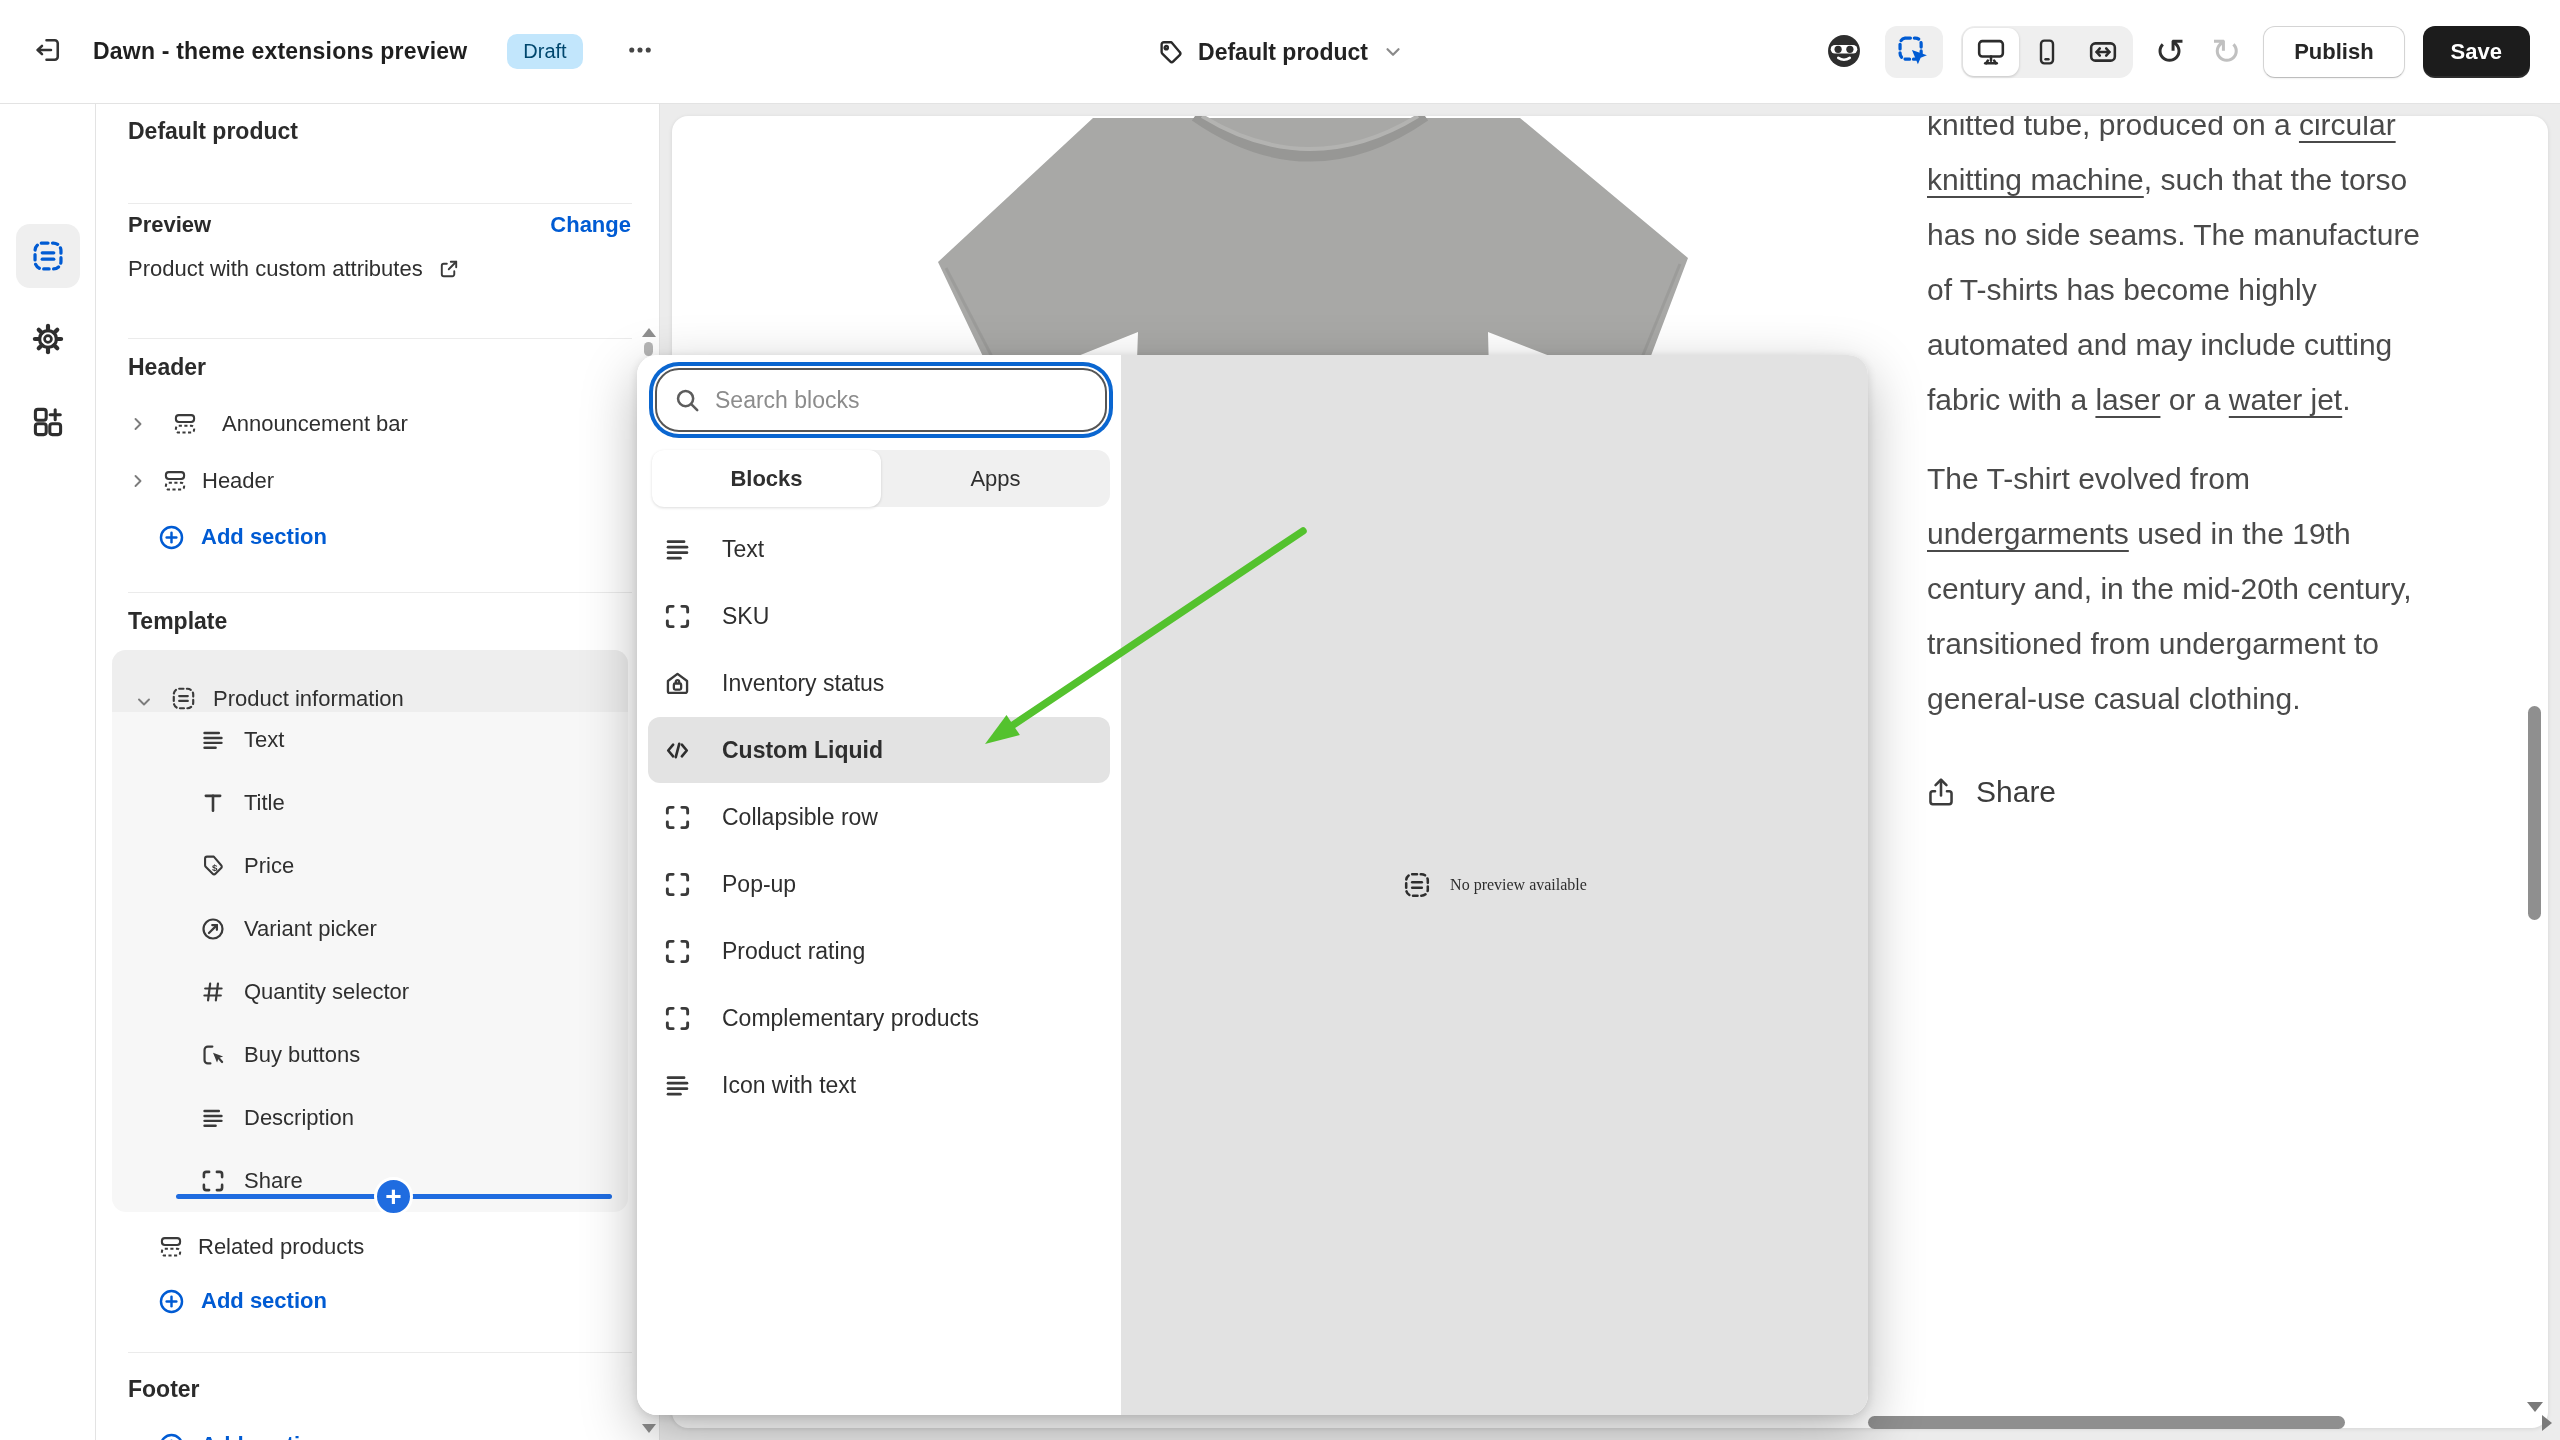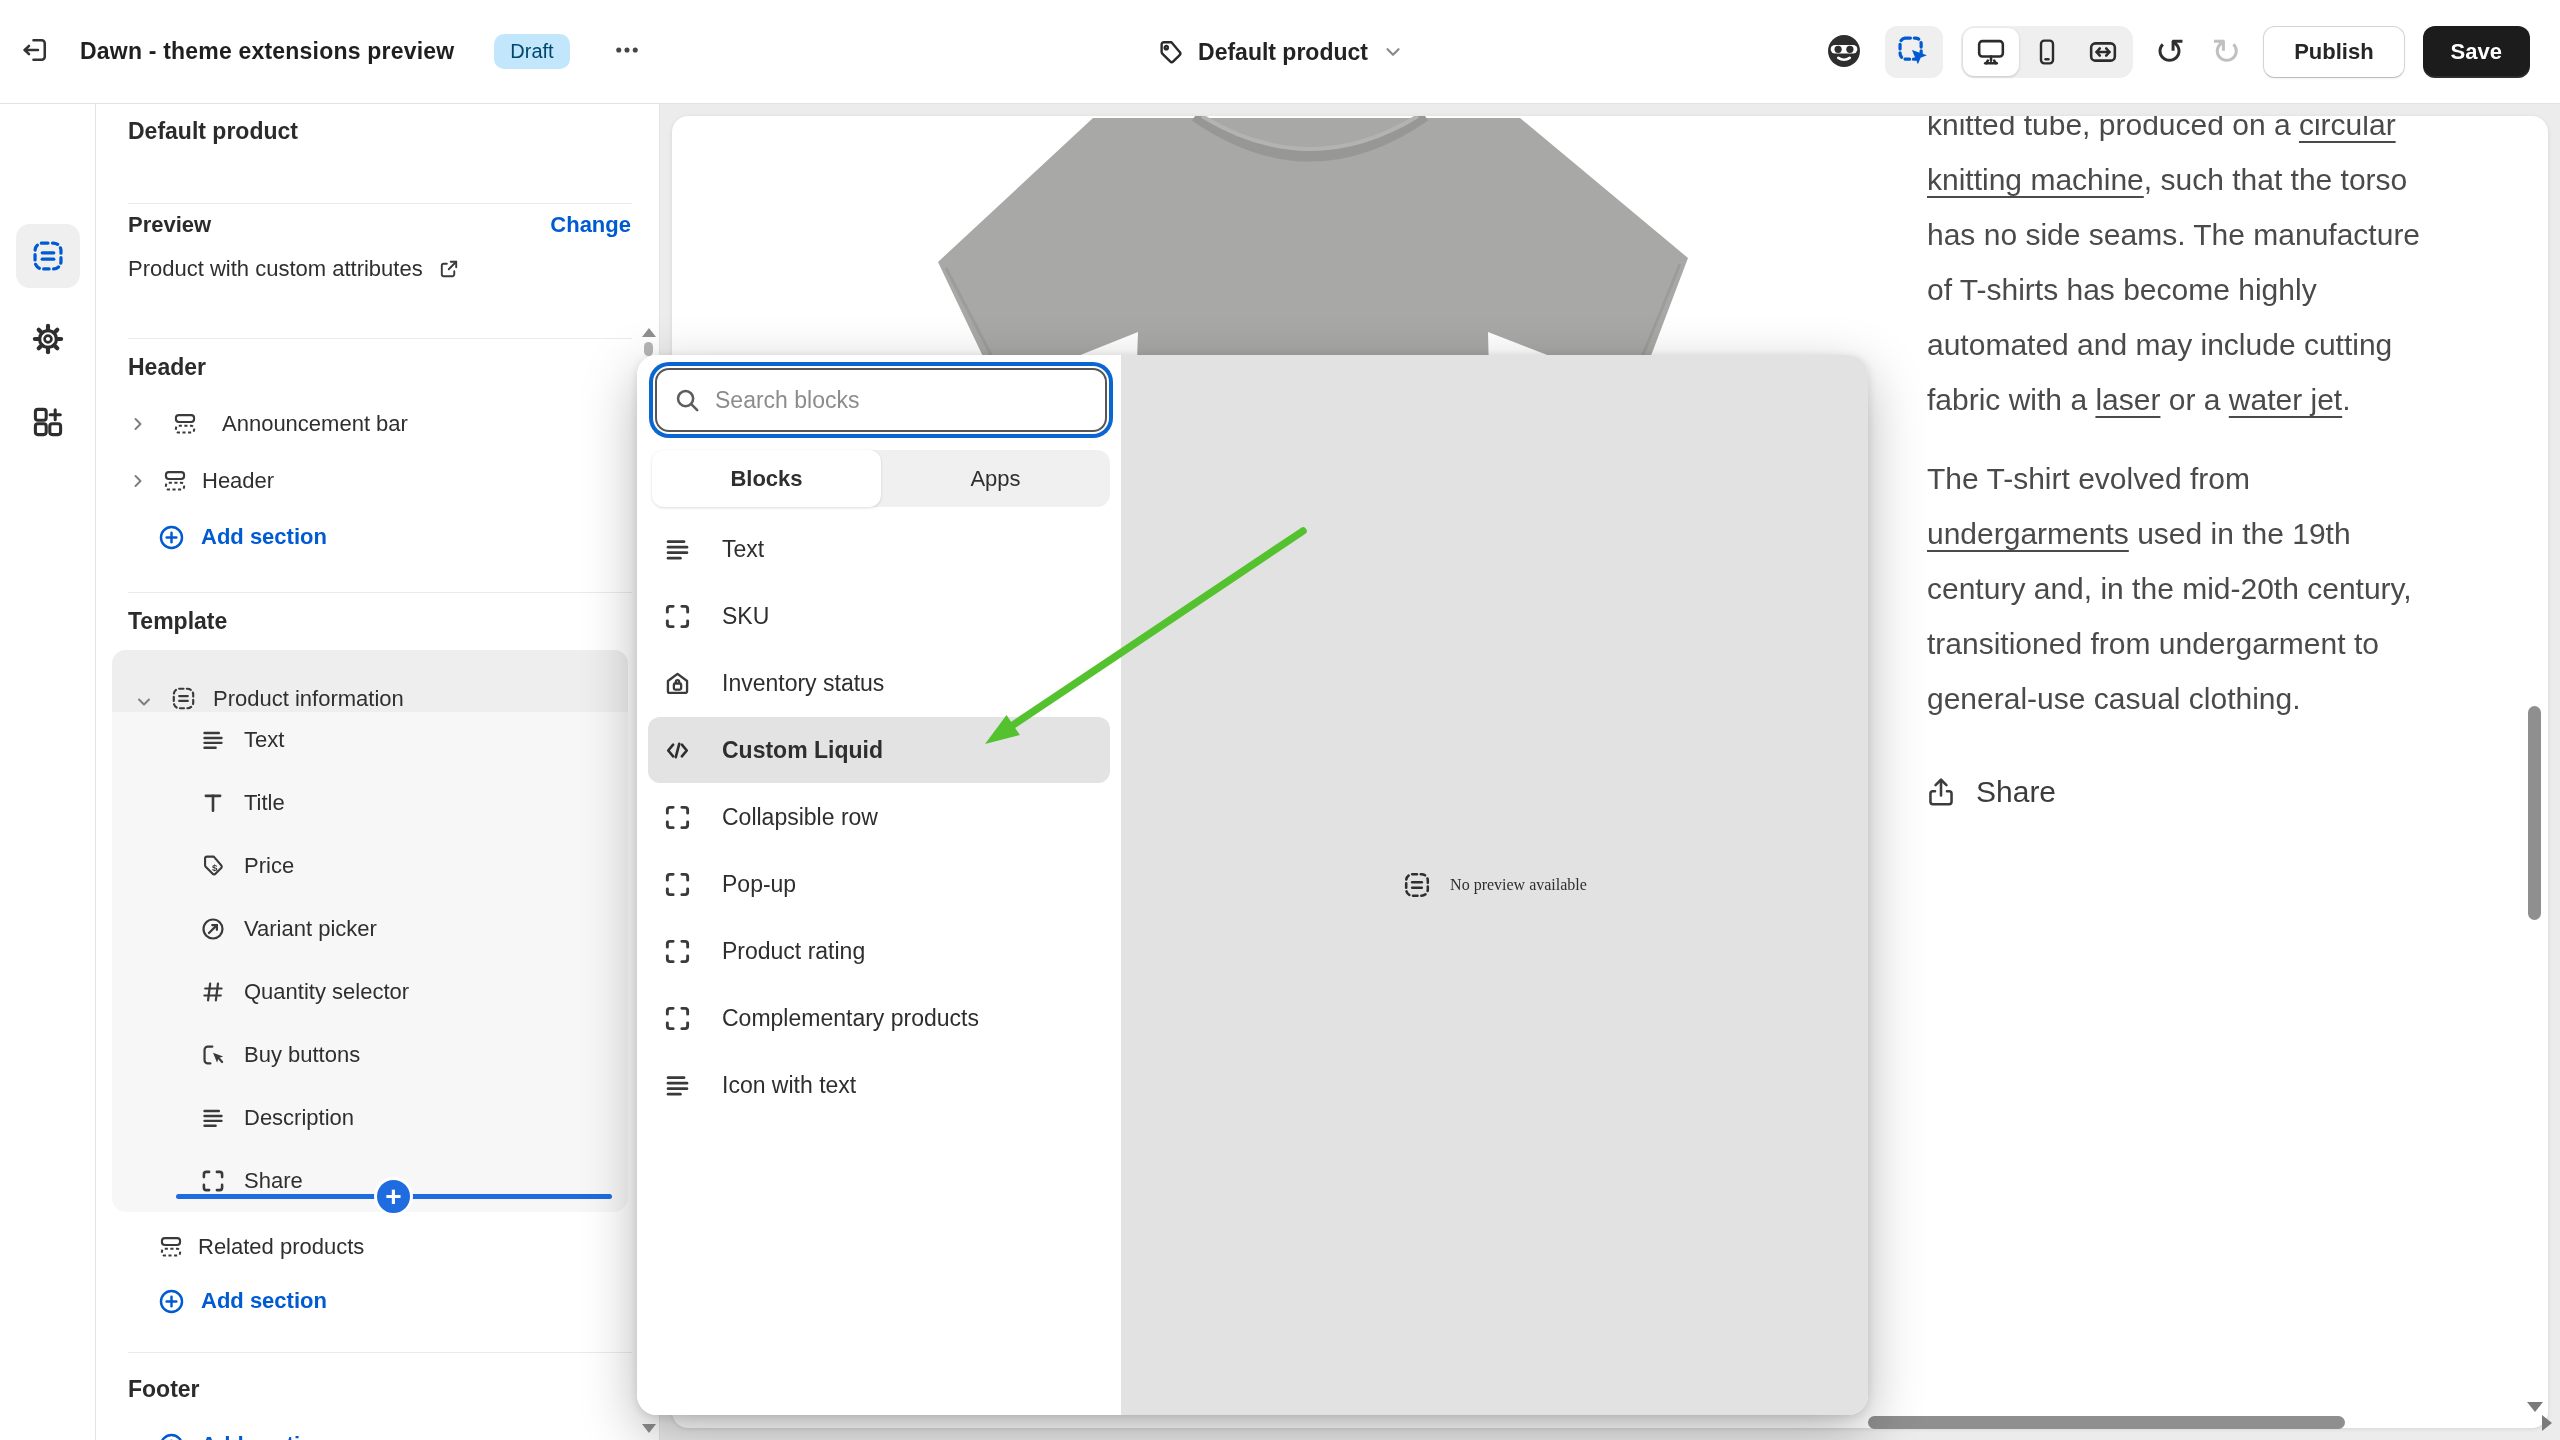--- a/index.html
+++ b/index.html
@@ -5,21 +5,21 @@
   * { margin:0; padding:0; box-sizing:border-box; }
   html,body { width:2560px; height:1440px; overflow:hidden; background:#fff;
     font-family:"Liberation Sans","DejaVu Sans",sans-serif; }
   #app { position:relative; width:2560px; height:1440px; background:#fff; }
   .ico { display:inline-flex; align-items:center; justify-content:center; flex:none; }
   svg { display:block; }
 
   
   .topbar { position:absolute; left:0; top:0; width:2560px; height:104px; background:#fff;
     border-bottom:1px solid #e3e3e3; z-index:60; display:flex; align-items:center; }
-  .tb-left { display:flex; align-items:center; padding-left:16px; }
+  .tb-left { display:flex; align-items:center; padding-left:29px; }
   .tb-title { font-size:23px; font-weight:700; color:#1f1f1f; margin-left:26px; letter-spacing:.2px; }
   .badge { margin-left:40px; background:#c2e6fc; color:#00476e; font-size:20px; font-weight:500;
     padding:6px 16px; border-radius:10px; }
   .more-btn { margin-left:34px; border:none; background:transparent; cursor:pointer; padding:8px; }
   .tb-center { position:absolute; left:50%; top:0; height:104px; transform:translateX(-50%);
     display:flex; align-items:center; gap:14px; background:transparent; border:none; }
   .tb-center .lbl { font-size:23px; font-weight:650; color:#232323; }
   .tb-right { position:absolute; right:30px; top:0; height:104px; display:flex; align-items:center; gap:18px; }
   .tb-iconbtn { border:none; background:transparent; padding:4px; cursor:pointer; }
   .tool-box { width:58px; height:52px; background:#efefef; border-radius:12px; display:flex;
@@ -78,21 +78,21 @@
   .share-row .txt { font-size:30px; color:#3c3c3c; }
   .vthumb { position:absolute; left:1868px; top:602px; width:13px; height:214px; background:#8f8f8f; border-radius:7px; cursor:pointer; }
   .hthumb { position:absolute; left:1208px; top:1312px; width:477px; height:13px; background:#8f8f8f; border-radius:7px; cursor:pointer; }
 
   
   .popup { position:absolute; left:637px; top:355px; width:1231px; height:1060px; z-index:40;
     border-radius:20px; box-shadow:0 18px 55px rgba(0,0,0,.28), 0 2px 10px rgba(0,0,0,.12); background:#fff; }
   .pop-left { position:absolute; left:0; top:0; width:484px; height:1060px; background:#fff; border-radius:20px 0 0 20px; }
   .pop-right { position:absolute; left:484px; top:0; width:747px; height:1060px; background:#e2e2e2; border-radius:0 20px 20px 0; }
   .search-box { position:absolute; left:18px; top:13px; width:452px; height:64px; background:#fff;
-    border:2px solid #565656; border-radius:14px; box-shadow:0 0 0 2px #fff, 0 0 0 6px #0a66d0;
+    border:2px solid #565656; border-radius:24px; box-shadow:0 0 0 2px #fff, 0 0 0 6px #0a66d0;
     display:flex; align-items:center; padding-left:16px; }
   .search-box input { border:none; outline:none; font-size:23px; color:#2f2f2f; width:360px; margin-left:14px;
     font-family:"Liberation Sans",sans-serif; background:transparent; }
   .search-box input::placeholder { color:#8c8c8c; opacity:1; }
   .tabs { position:absolute; left:15px; top:95px; width:458px; height:57px; background:#f0f0f0; border-radius:13px; display:flex; }
   .tab { flex:1; display:flex; align-items:center; justify-content:center; font-size:22px; color:#2f2f2f;
     border:none; background:transparent; border-radius:12px; cursor:pointer; }
   .tab.active { background:#fff; font-weight:650; box-shadow:0 1px 3px rgba(0,0,0,.14); }
   .blk-row { position:absolute; left:11px; width:462px; height:66px; display:flex; align-items:center;
     padding-left:15px; gap:30px; border-radius:12px; cursor:pointer; }

